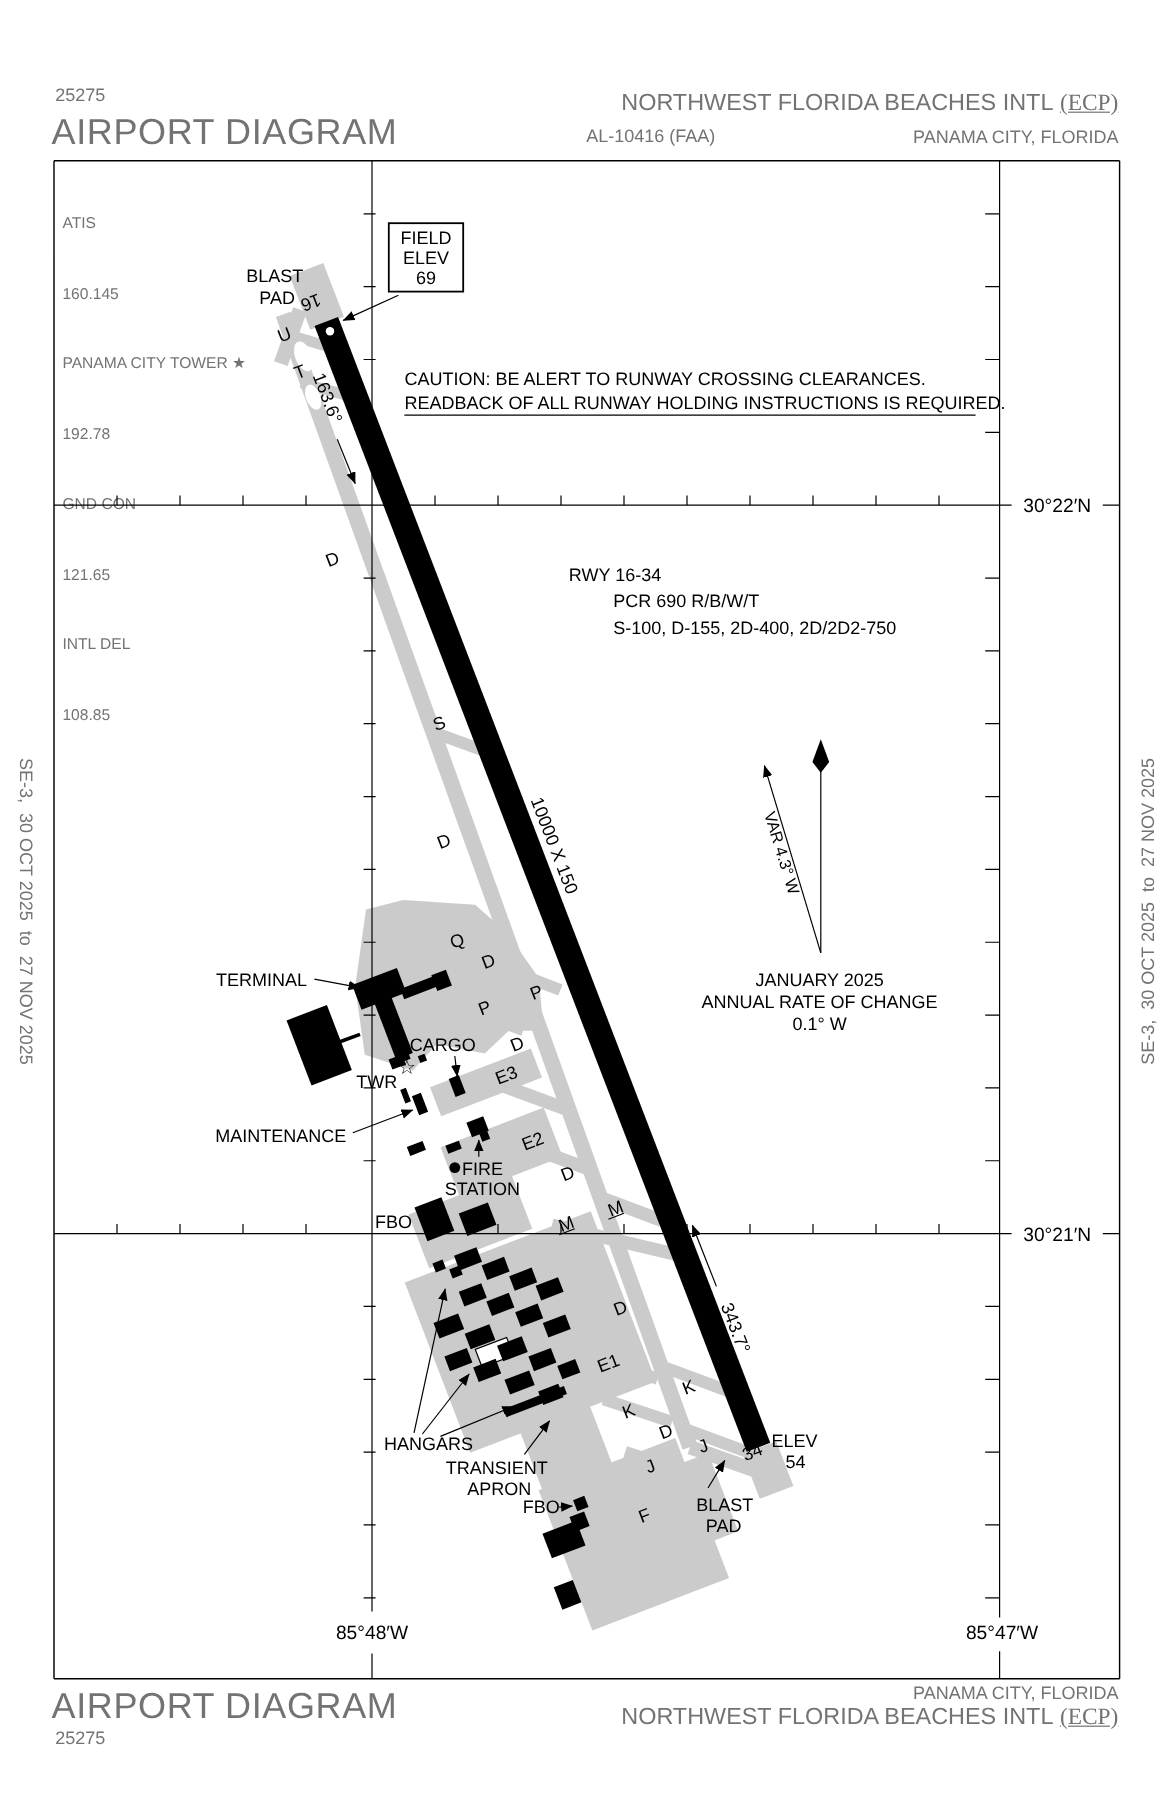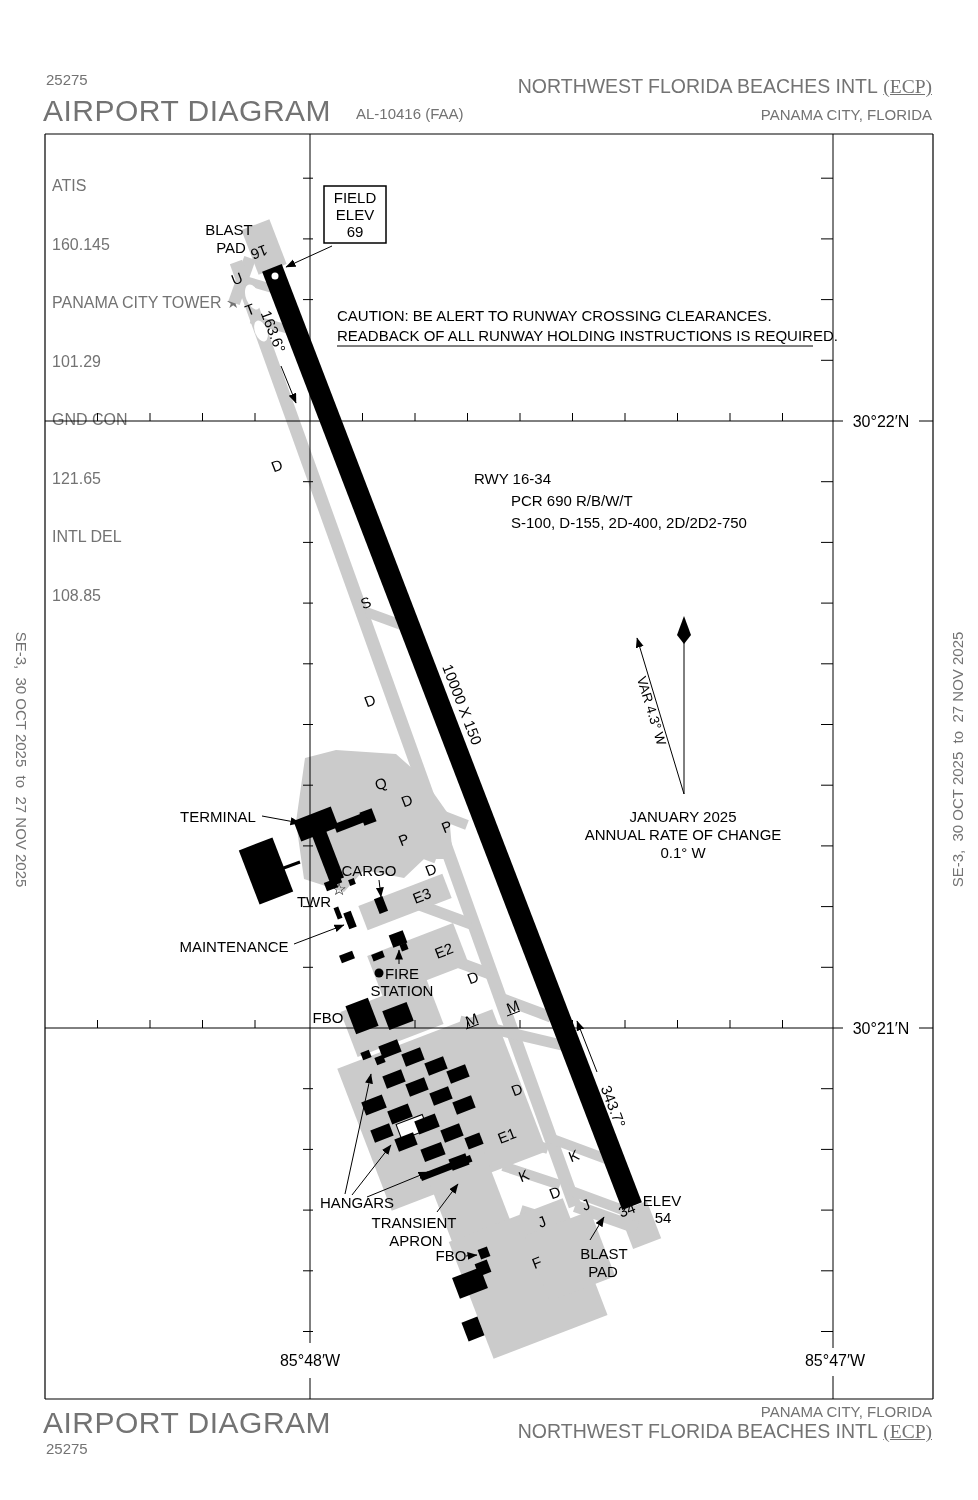--- a/index.html
+++ b/index.html
@@ -1,32 +1,32 @@
 <!DOCTYPE html>
 <html><head>
 <meta charset="utf-8">
 <style>
   html,body{margin:0;padding:0;background:#fff;}
   .page{position:relative;width:978px;height:1500px;background:#fff;overflow:hidden;
         font-family:"Liberation Sans","DejaVu Sans",sans-serif;color:#737373;margin-top:16px;}
   .abs{position:absolute;}
   .hdr-code{left:46px;top:55px;font-size:15px;}
   .hdr-title{left:43px;top:78px;font-size:30px;letter-spacing:.5px;}
-  .hdr-al{left:356px;top:89px;width:240px;text-align:left;font-size:15px;}
+  .hdr-al{left:356px;top:89px;width:240px;text-align:right;font-size:15px;}
   .hdr-name{right:46px;top:59px;font-size:19.5px;text-align:right;}
   .hdr-city{right:46px;top:90px;font-size:15px;text-align:right;}
   .ftr-title{left:43px;top:1390px;font-size:30px;letter-spacing:.5px;}
   .ftr-code{left:46px;top:1424px;font-size:15px;}
   .ftr-city{right:46px;top:1387px;font-size:15px;text-align:right;}
   .ftr-name{right:46px;top:1404px;font-size:19.5px;text-align:right;}
   .icao{font-family:"Liberation Serif","DejaVu Serif",serif;text-decoration:underline;}
   .edge{width:340px;text-align:center;font-size:15px;white-space:pre;}
   .edge-left{left:-149px;top:735px;transform:rotate(90deg);}
   .edge-right{left:787px;top:735px;transform:rotate(-90deg);}
-  .freq{left:52px;top:121px;font-size:16px;line-height:19.5px;white-space:pre;}
+  .freq{left:52px;top:121px;font-size:13px;line-height:19.5px;white-space:pre;}
   svg{position:absolute;left:0;top:0;}
   svg text{font-family:"Liberation Sans","DejaVu Sans",sans-serif;font-size:15px;fill:#000;}
   .tm{text-anchor:middle;}
   .f14{font-size:13.5px;}
   .f16{font-size:16px;}
   .ln{stroke:#000;stroke-width:1.2;fill:none;}
   .thin{stroke:#000;stroke-width:1;fill:none;}
   .twy{stroke:#cbcbcb;fill:none;}
   .apr{fill:#cbcbcb;stroke:none;}
   .bld{fill:#000;stroke:none;}
@@ -42,21 +42,21 @@
   <div class="abs hdr-name"><span>NORTHWEST FLORIDA BEACHES INTL</span>&nbsp;<span class="icao">(ECP)</span></div>
   <div class="abs hdr-city">PANAMA CITY, FLORIDA</div>
 
   <div class="abs edge edge-left">SE-3,  30 OCT 2025  to  27 NOV 2025</div>
   <div class="abs edge edge-right">SE-3,  30 OCT 2025  to  27 NOV 2025</div>
 
   <div class="abs freq">
     <div>ATIS</div>
     <div>160.145</div>
     <div>PANAMA CITY TOWER ★</div>
-    <div>101.29</div>
+    <div>192.78</div>
     <div>GND CON</div>
     <div>121.65</div>
     <div>INTL DEL</div>
     <div>108.85</div>
   </div>
 
   <svg width="978" height="1500" viewBox="0 0 978 1500">
     <defs>
       <marker id="ah" markerWidth="11" markerHeight="9" refX="9.5" refY="4" orient="auto" markerUnits="userSpaceOnUse">
         <path d="M0,0 L10,4 L0,8 z" fill="#000"></path>

